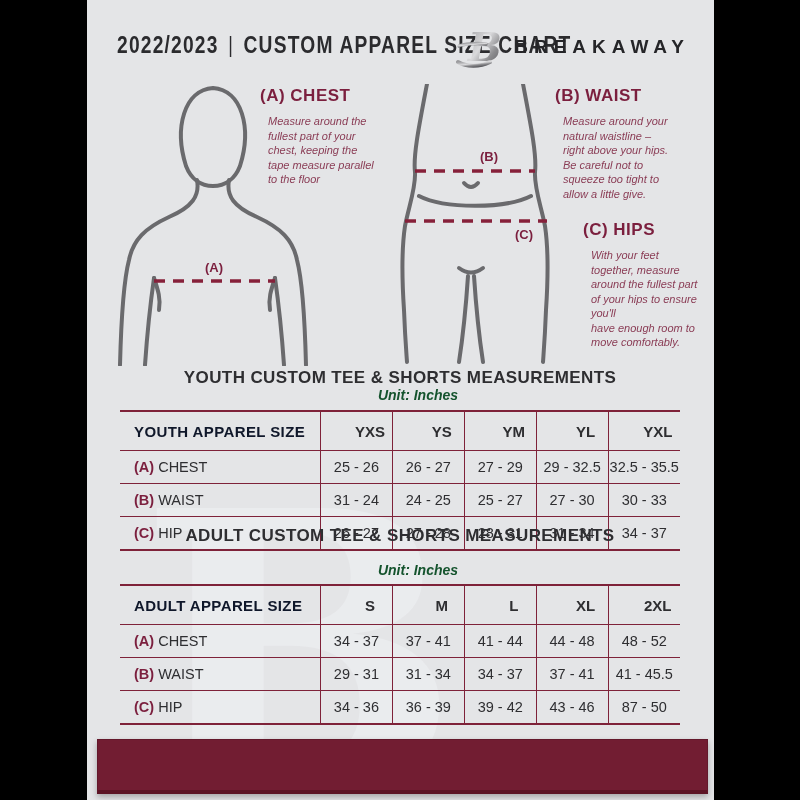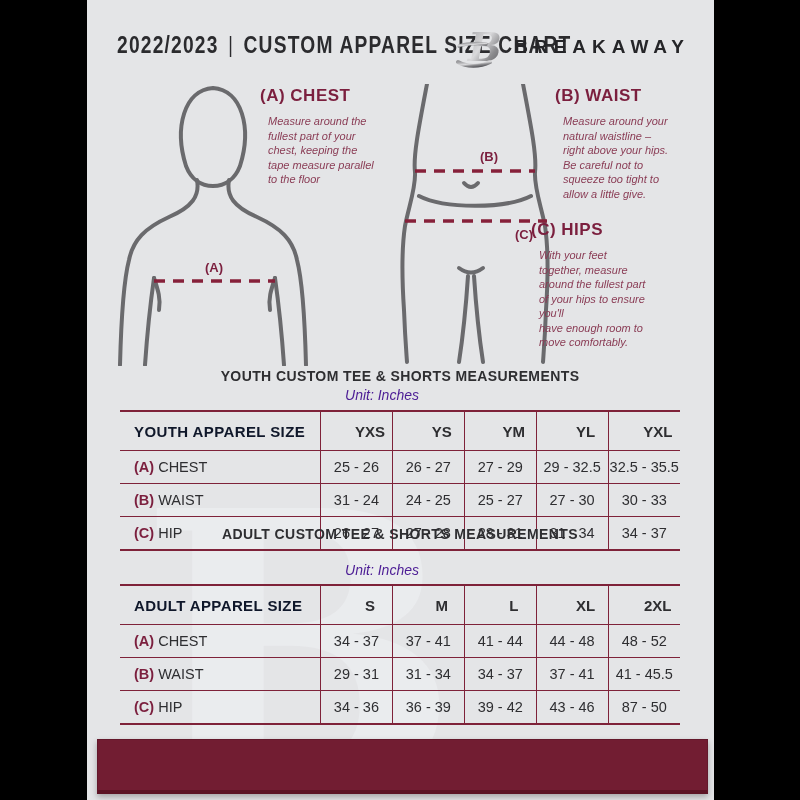--- a/index.html
+++ b/index.html
@@ -20,35 +20,35 @@
   .hdr-brandwrap{position:absolute;right:24px;top:0;display:flex;align-items:center;gap:10px;}
   .hdr-logo{width:48px;height:46px;}
   .hdr-brand{font-weight:bold;font-size:19px;letter-spacing:6px;color:#252528;}
 
   
   .insblock{position:absolute;}
   .insblock h3{margin:0 0 8px 0;font-size:17px;font-weight:bold;letter-spacing:.5px;color:#7b1f3e;}
   .insblock p{margin:8px;font-style:italic;font-size:11px;line-height:1.32;color:#8a3c55;white-space:pre-line;}
   .blk-chest{left:173px;top:86px;width:165px;}
   .blk-waist{left:468px;top:86px;width:155px;}
-  .blk-hips{left:444px;top:220px;width:155px;}
+  .blk-hips{left:496px;top:220px;width:155px;}
 
   
   .fig{position:absolute;}
   .fig-upper{left:20px;top:76px;}
   .fig-lower{left:302px;top:84px;}
   .fig path,.fig ellipse{fill:none;stroke:#6a6a6d;stroke-width:4;stroke-linecap:round;}
   .fig .dash{stroke:#86203a;stroke-width:3.5;stroke-dasharray:11 8;stroke-linecap:butt;}
   .fig text{font-family:"Liberation Sans",sans-serif;font-weight:bold;font-size:13px;fill:#7b1f3e;}
 
   
   .sec-title{position:absolute;left:33px;width:560px;text-align:center;
-             font-weight:bold;font-size:14px;letter-spacing:.4px;color:#2e2e31;}
-  .sec-unit{position:absolute;left:15px;width:560px;text-align:center;
-            font-style:italic;font-size:14px;color:#4c1d95;}
+             font-weight:bold;font-size:17px;letter-spacing:.4px;color:#2e2e31;}
+  .sec-unit{position:absolute;left:51px;width:560px;text-align:center;
+            font-style:italic;font-size:14px;color:#14532d;font-weight:bold;}
   .sizetable{position:absolute;left:33px;width:560px;border-collapse:collapse;table-layout:fixed;
              background:transparent;border-top:2.5px solid #7e2239;border-bottom:2.5px solid #7e2239;}
   .sizetable th,.sizetable td{border:1.6px solid #7e2239;text-align:center;vertical-align:middle;
              color:#2e2e31;background:transparent;}
   .sizetable th{height:36px;font-size:15px;font-weight:bold;padding-left:28px;}
   .sizetable td{height:30px;font-size:14.5px;font-weight:normal;}
   .sizetable th:first-child,.sizetable td:first-child{border-left:none;text-align:left;padding-left:14px;width:185px;}
   .sizetable th:last-child,.sizetable td:last-child{border-right:none;}
   .sizetable th.lbl{font-weight:bold;letter-spacing:.4px;color:#0f172a;}
   .sizetable .pre{font-weight:bold;color:#7b1f3e;}

